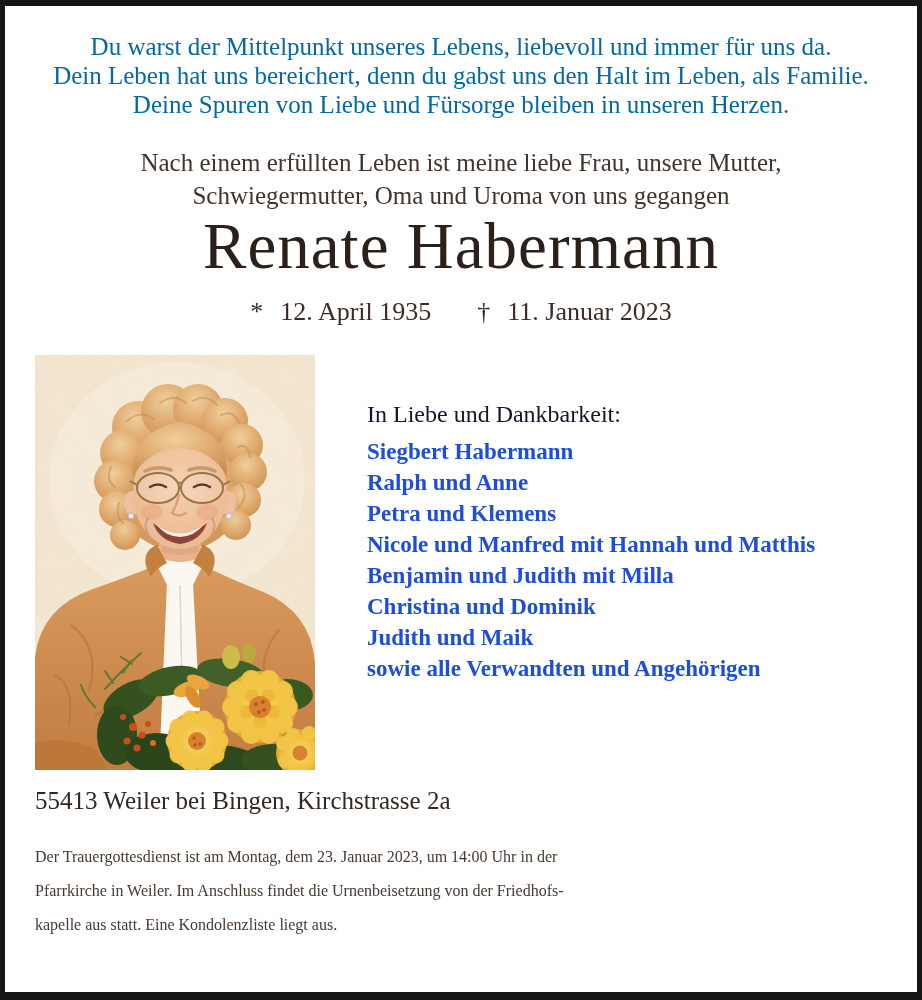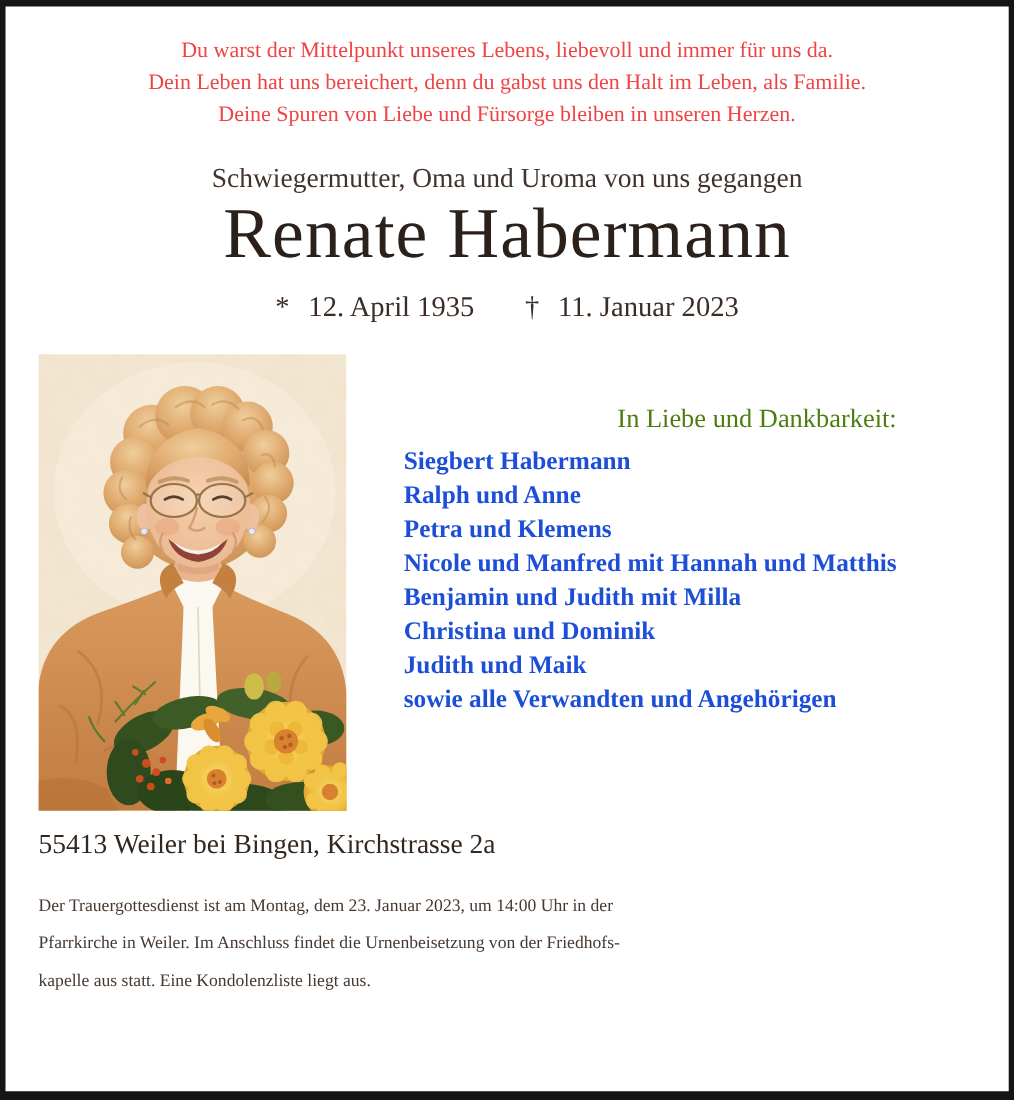--- a/index.html
+++ b/index.html
@@ -10,21 +10,21 @@
     width: 922px; height: 1000px;
     border: 5px solid #161514;
     border-top-width: 6px;
     border-bottom-width: 8px;
     background: #ffffff;
     font-family: "Liberation Serif", serif;
     color: #3e3029;
     overflow: hidden;
   }
 
-  .epigraph { margin-top: 26px; text-align: center; font-size: 20px; line-height: 29px; color: #ef4444; }
+  .epigraph { margin-top: 26px; text-align: center; font-size: 25px; line-height: 29px; color: #0369a1; }
   .announcement { margin-top: 27px; text-align: center; font-size: 25px; line-height: 33px; color: #42342c; }
 
   .deceased-name {
     text-align: center;
     font-size: 65px;
     line-height: 1.05;
     font-weight: 400;
     color: #2b201a;
     letter-spacing: 1px;
   }
@@ -36,21 +36,21 @@
     gap: 46px;
     font-size: 26px;
     color: #3b2d25;
   }
   .date-item { display: inline-flex; gap: 17px; align-items: baseline; }
 
   .main-row { display: flex; margin: 28px 0 0 30px; }
   .portrait { width: 280px; height: 415px; flex: 0 0 auto; display: block; }
 
   .tribute { margin-left: 52px; padding-top: 44px; }
-  .tribute-intro { font-size: 24px; line-height: 30px; color: #4d7c0f; margin-bottom: 7px; text-align: right; }
+  .tribute-intro { font-size: 24px; line-height: 30px; color: #0f172a; margin-bottom: 7px; }
   .mourner { font-size: 23px; font-weight: 700; line-height: 31px; color: #1d4ed8; white-space: nowrap; }
 
   .address-line {
     margin: 17px 30px 0 30px;
     font-size: 25px;
     font-weight: 400;
     color: #33271f;
   }
 
   .funeral { margin: 25px 30px 0 30px; font-size: 16px; line-height: 34px; color: #473930; }
@@ -60,20 +60,21 @@
 
 <div class="sheet">
 
   <div class="epigraph">
     <div>Du warst der Mittelpunkt unseres Lebens, liebevoll und immer für uns da.</div>
     <div>Dein Leben hat uns bereichert, denn du gabst uns den Halt im Leben, als Familie.</div>
     <div>Deine Spuren von Liebe und Fürsorge bleiben in unseren Herzen.</div>
   </div>
 
   <div class="announcement">
+    <div>Nach einem erfüllten Leben ist meine liebe Frau, unsere Mutter,</div>
     <div>Schwiegermutter, Oma und Uroma von uns gegangen</div>
   </div>
 
   <div class="deceased-name">Renate Habermann</div>
 
   <div class="life-dates">
     <span class="date-item">
       <span>*</span>
       <span>12. April 1935</span>
     </span>

